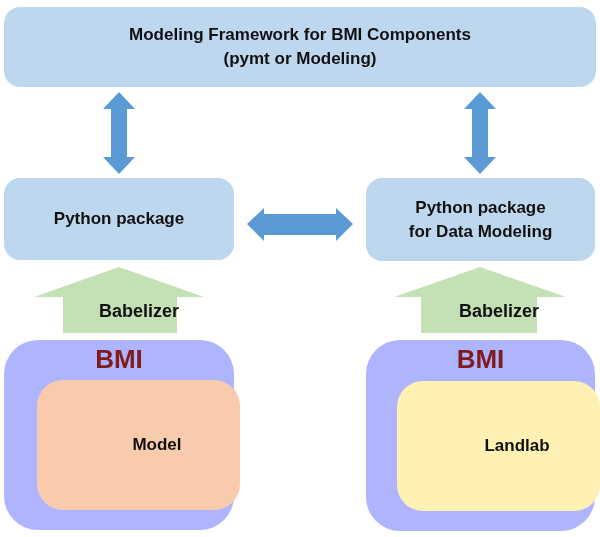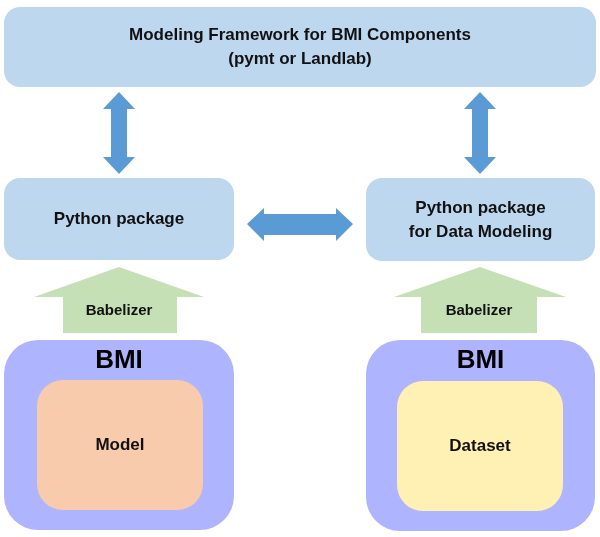--- a/index.html
+++ b/index.html
@@ -9,48 +9,48 @@
            align-items: center; justify-content: center; text-align: center;
            font-weight: bold; color: #111; box-sizing: border-box; }
     .blue-box { background: var(--c-box); border-radius: 16px; }
     #top-box { left: 4px; top: 7px; width: 592px; height: 80px; font-size: 17px; line-height: 24px; text-align: center; }
     #pkg-model { left: 4px; top: 178px; width: 230px; height: 82px; font-size: 17px; line-height: 24px; }
     #pkg-data { left: 366px; top: 178px; width: 229px; height: 83px; font-size: 17px; line-height: 24px; }
     .bmi { position: absolute; background: var(--c-bmi); border-radius: 34px; }
     #bmi-left { left: 4px; top: 340px; width: 230px; height: 190px; }
     #bmi-right { left: 366px; top: 340px; width: 229px; height: 191px; }
     .bmi-label { position: absolute; left: 0; right: 0; top: 4px; text-align: center;
-                 font-weight: bold; font-size: 26px; color: #000000; }
+                 font-weight: bold; font-size: 26px; color: #7f1d1d; }
     .inner { position: absolute; border-radius: 26px; display: flex;
              align-items: center; justify-content: center; font-weight: bold;
-             font-size: 17px; color: #111; }
+             font-size: 17px; color: #111; padding-left: 37px; }
     #inner-model { left: 33px; top: 40px; width: 166px; height: 130px; background: var(--c-model); }
     #inner-data { left: 31px; top: 41px; width: 166px; height: 130px; background: var(--c-data); }
     svg.overlay { position: absolute; left: 0; top: 0; }
-    .bab-label { position: absolute; font-weight: bold; font-size: 15px; color: #111;
-                 text-align: center; width: 120px; }
+    .bab-label { position: absolute; font-weight: bold; font-size: 18px; color: #111;
+                 text-align: right; width: 120px; }
   </style>
 </head>
 <body style="--c-box: #BDD7EE; --c-bmi: #AFB4FF; --c-model: #F8CBAD; --c-data: #FFF0B3;">
 
 <svg class="overlay" width="600" height="537">
 
   <polygon class="blue-arrow" points="119,92 135,109 127,109 127,157 135,157 119,174 103,157 111,157 111,109 103,109" fill="#5B9BD5"></polygon>
 
   <polygon class="blue-arrow" points="480,92 496,109 488,109 488,157 496,157 480,174 464,157 472,157 472,109 464,109" fill="#5B9BD5"></polygon>
 
   <polygon class="blue-arrow" points="247,224 264,208 264,214 336,214 336,208 353,224 336,241 336,235 264,235 264,241" fill="#5B9BD5"></polygon>
 
   <polygon class="green-arrow" points="119,267 204,297 177,297 177,333 63,333 63,297 34,297" fill="#C5E0B4"></polygon>
   <polygon class="green-arrow" points="480,267 566,297 537,297 537,333 421,333 421,297 394,297" fill="#C5E0B4"></polygon>
 </svg>
 
 <div id="top-box" class="box blue-box">
   <span>Modeling Framework for BMI Components</span>
-  <span>(pymt or Landlab)</span>
+  <span>(pymt or Modeling)</span>
 </div>
 
 <div id="pkg-model" class="box blue-box">
   <span>Python package</span>
 </div>
 
 <div id="pkg-data" class="box blue-box">
   <span>Python package</span>
   <span>for Data Modeling</span>
 </div>
@@ -61,15 +61,15 @@
 <div id="bmi-left" class="bmi">
   <div class="bmi-label">BMI</div>
   <div id="inner-model" class="inner">
     <span>Model</span>
   </div>
 </div>
 
 <div id="bmi-right" class="bmi">
   <div class="bmi-label">BMI</div>
   <div id="inner-data" class="inner">
-    <span>Dataset</span>
+    <span>Landlab</span>
   </div>
 </div>
 
 </body></html>

